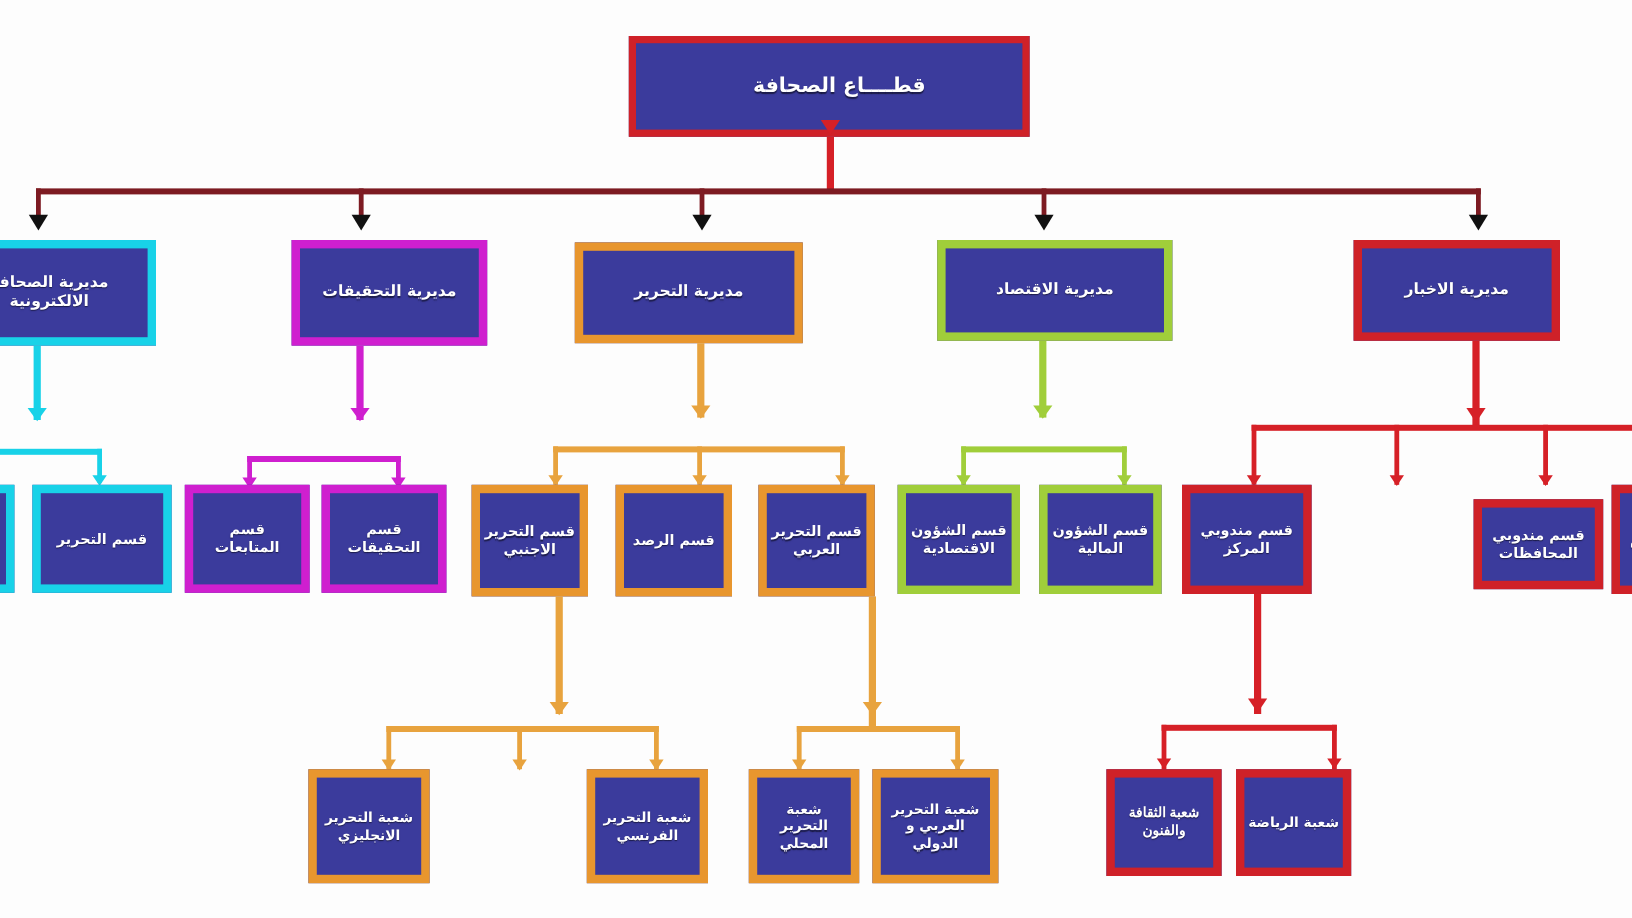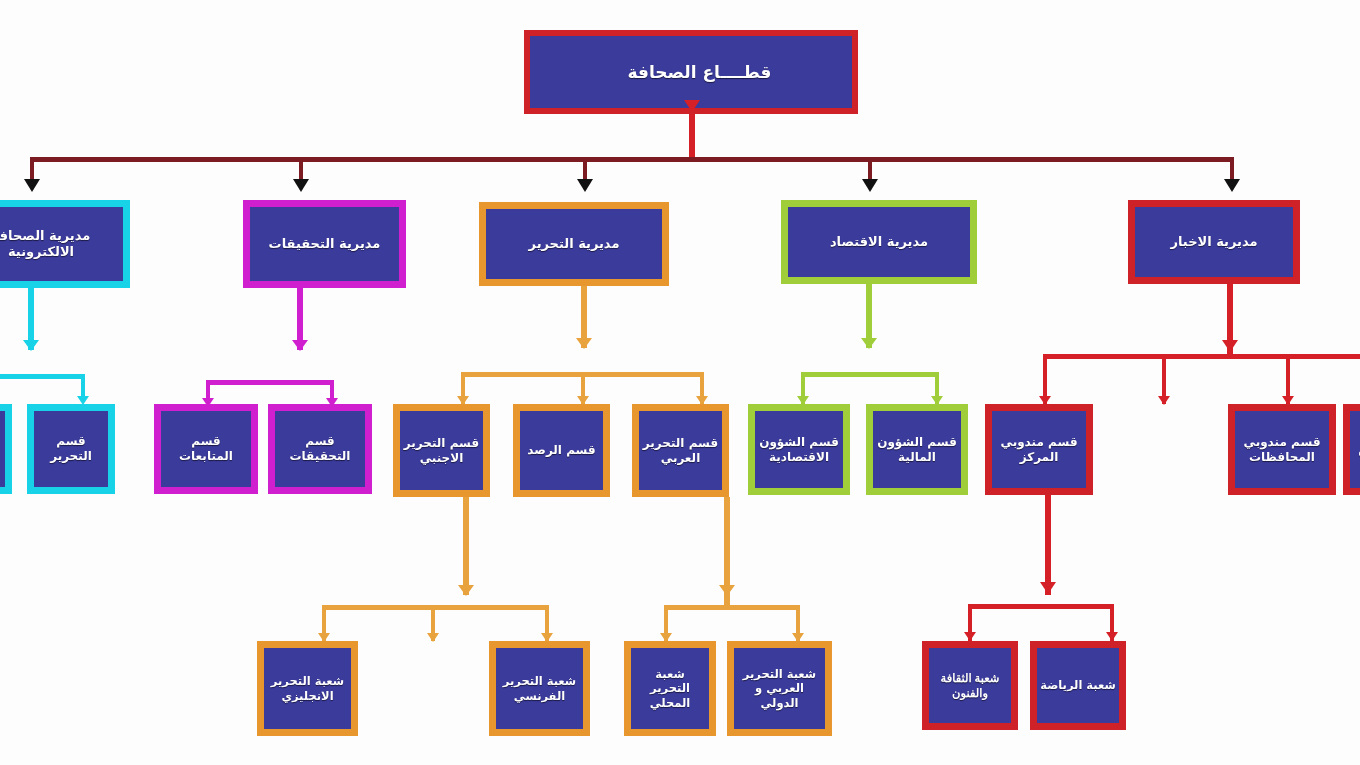--- a/index.html
+++ b/index.html
@@ -142,21 +142,21 @@
   <div class="conn v c-cyan" style="left:28px; top:288px; width:6px; height:62px;"></div>
   <div class="arrow a-cyan" style="left:23px; top:340px;"></div>
   <div class="conn h c-cyan" style="left:-10px; top:374px; width:95px; height:5px;"></div>
 
   <div class="conn v c-cyan" style="left:81px; top:374px; height:28px;"></div>
   <div class="arrow sm a-cyan" style="left:77px; top:396px;"></div>
 
   <div class="node b-cyan lvl3" style="left:-44px; top:404px; width:56px; height:90px;">
     <span class="label">قسم</span>
   </div>
-  <div class="node b-cyan lvl3" style="left:27px; top:404px; width:88px; height:90px;">
+  <div class="node b-cyan lvl3" style="left:27px; top:404px; width:116px; height:90px;">
     <span class="label">قسم التحرير</span>
   </div>
 
   <div class="conn v c-mag" style="left:297px; top:288px; width:6px; height:62px;"></div>
   <div class="arrow a-mag" style="left:292px; top:340px;"></div>
   <div class="conn h c-mag" style="left:206px; top:380px; width:128px; height:5px;"></div>
   <div class="conn v c-mag" style="left:206px; top:380px; height:24px;"></div>
   <div class="arrow sm a-mag" style="left:202px; top:398px;"></div>
   <div class="conn v c-mag" style="left:330px; top:380px; height:24px;"></div>
   <div class="arrow sm a-mag" style="left:326px; top:398px;"></div>
@@ -241,21 +241,21 @@
   <div class="conn v c-red" style="left:1043px; top:354px; height:50px;"></div>
   <div class="arrow sm a-red" style="left:1039px; top:396px;"></div>
   <div class="conn v c-red" style="left:1162px; top:354px; height:50px;"></div>
   <div class="arrow sm a-red" style="left:1158px; top:396px;"></div>
   <div class="conn v c-red" style="left:1286px; top:354px; height:50px;"></div>
   <div class="arrow sm a-red" style="left:1282px; top:396px;"></div>
 
   <div class="node b-red lvl3" style="left:985px; top:404px; width:108px; height:91px;">
     <span class="label">قسم مندوبي المركز</span>
   </div>
-  <div class="node b-red lvl3" style="left:1228px; top:404px; width:108px; height:91px;">
+  <div class="node b-red lvl3" style="left:1228px; top:416px; width:108px; height:75px;">
     <span class="label">قسم مندوبي المحافظات</span>
   </div>
   <div class="node b-red lvl3" style="left:1343px; top:404px; width:60px; height:91px;">
     <span class="label">قسم</span>
   </div>
 
   <div class="conn v c-red" style="left:1045px; top:495px; width:6px; height:100px;"></div>
   <div class="arrow a-red" style="left:1040px; top:582px;"></div>
   <div class="conn h c-red" style="left:968px; top:604px; width:146px; height:5px;"></div>
   <div class="conn v c-red" style="left:968px; top:604px; height:38px;"></div>

